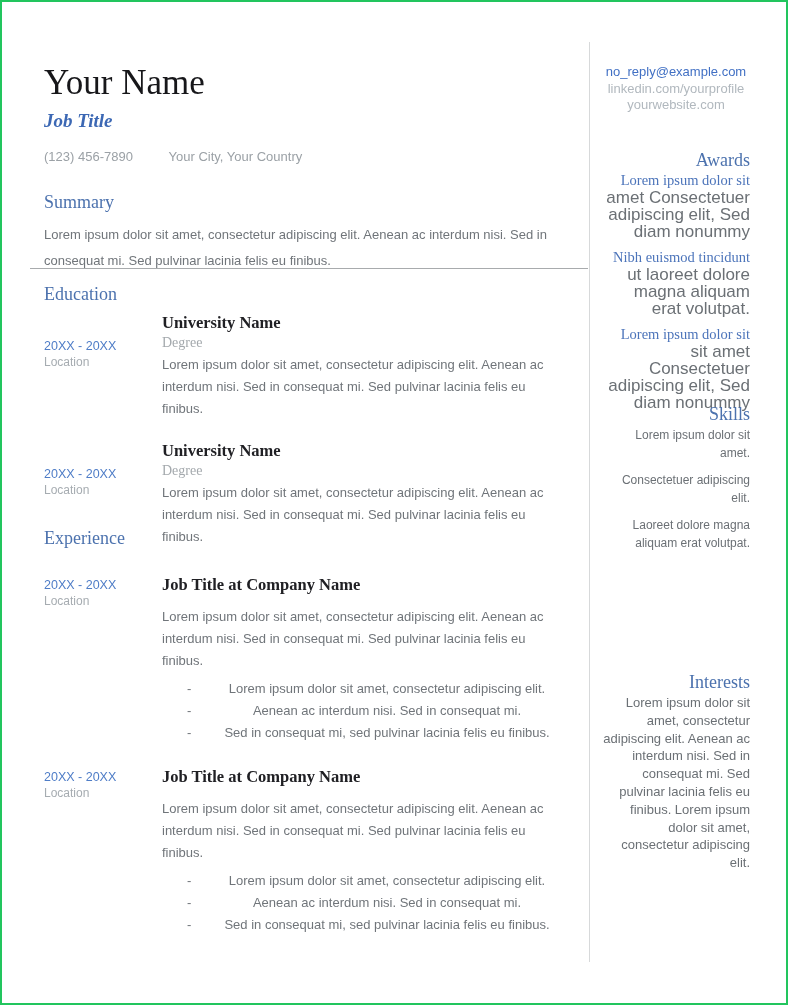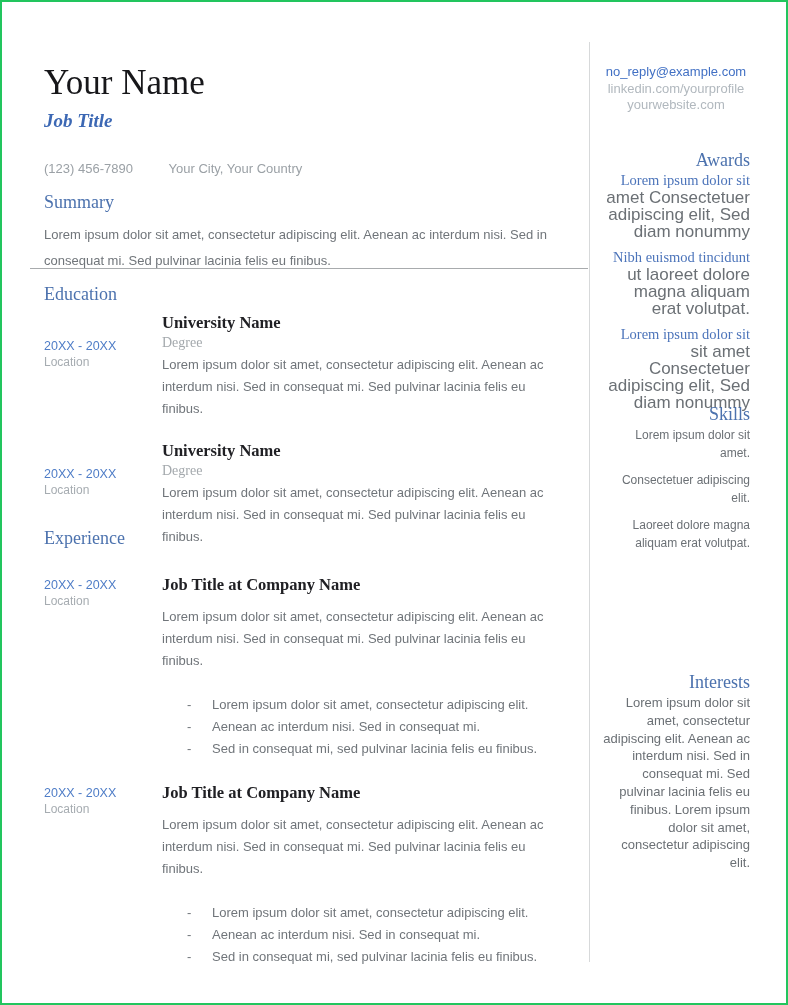--- a/index.html
+++ b/index.html
@@ -29,21 +29,21 @@
     font-family:"Liberation Serif", serif;
     font-size:35px;line-height:42px;color:#17171a;
     font-weight:400;margin:0;
   }
   .job-title{
     font-family:"Liberation Serif", serif;
     font-style:italic;font-weight:700;
     font-size:19px;line-height:24px;color:#3c68b4;
     margin-top:5px;
   }
-  .contact-row{margin-top:28px;font-size:13px;color:#9ba1a6;}
+  .contact-row{margin-top:16px;font-size:13px;color:#9ba1a6;}
   .contact-row .phone{display:inline-block;}
   .contact-row .city{display:inline-block;margin-left:32px;}
   .section-heading{
     font-family:"Liberation Serif", serif;
     font-size:18px;line-height:24px;font-weight:400;
     color:#4c72ae;margin:0;
   }
   .summary-block{top:188px;width:545px;}
   .summary-text{
     margin:8px 0 0;font-size:13px;line-height:26px;color:#70757a;width:540px;
@@ -63,21 +63,21 @@
   .entry-title{
     font-family:"Liberation Serif", serif;
     font-size:16.5px;line-height:22px;font-weight:700;color:#202024;margin:0;
   }
   .entry-degree{
     font-family:"Liberation Serif", serif;
     font-size:14px;line-height:18px;color:#a4a9ad;
   }
   .entry-desc{margin:2px 0 0;font-size:13px;line-height:22px;color:#70757a;}
   .exp .entry-desc{margin-top:10px;}
-  .bullets{list-style:none;margin:22px 0 0;padding:0;}
+  .bullets{list-style:none;margin:6px 0 0;padding:0;text-align:center;}
   .bullets li{
     position:relative;padding-left:50px;
     font-size:13px;line-height:22px;color:#70757a;
   }
   .bullets li::before{content:"-";position:absolute;left:25px;color:#70757a;}
   
   .sidebar{position:absolute;left:600px;top:0;width:148px;text-align:right;}
   .side-block{position:absolute;right:0;width:148px;}
   .contact-block{top:62px;text-align:center;}
   .contact-line{font-size:13px;line-height:16.5px;}

